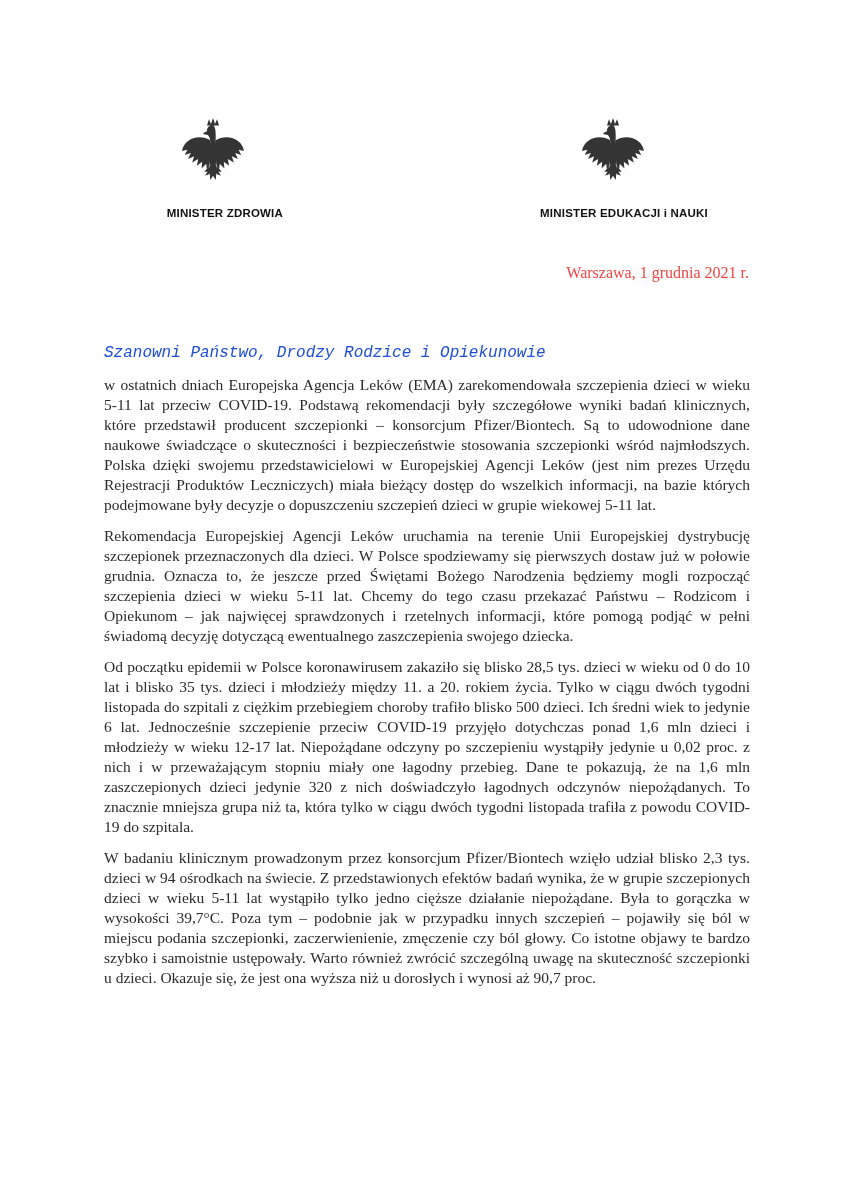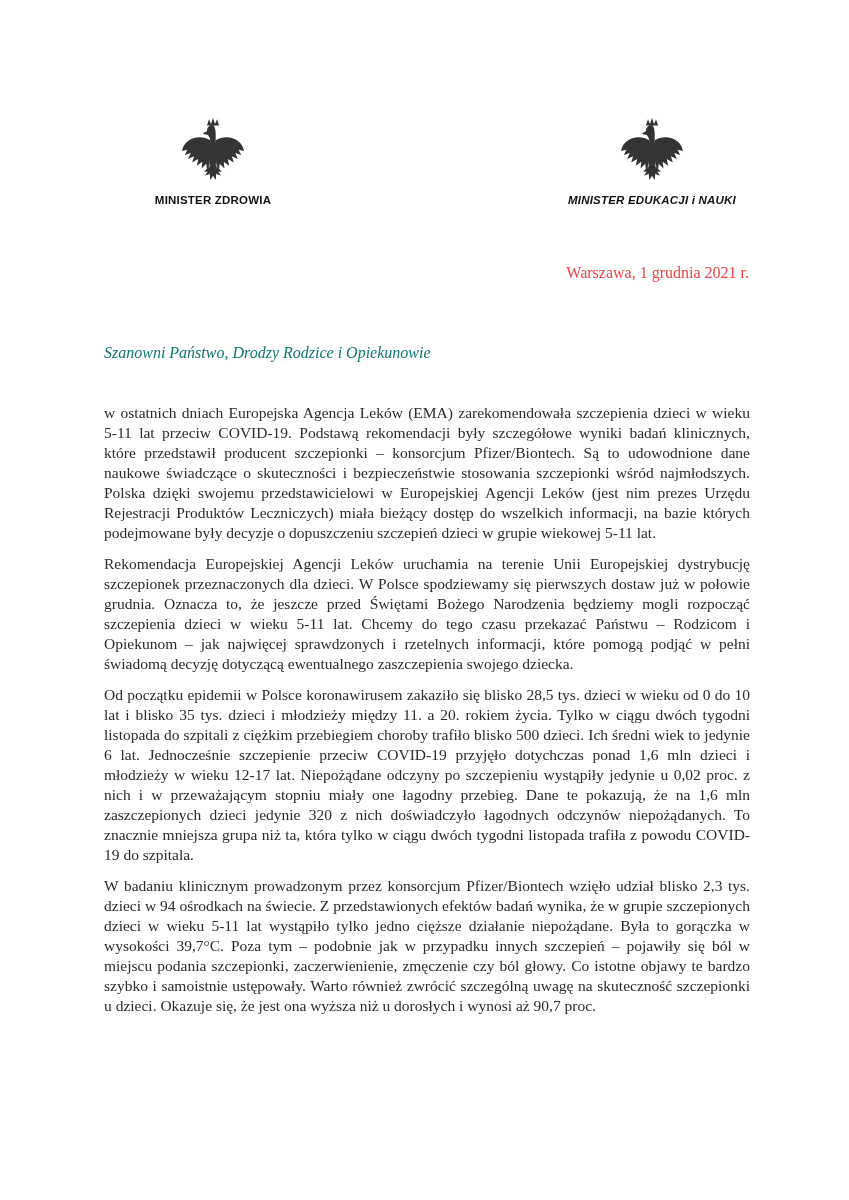--- a/index.html
+++ b/index.html
@@ -15,48 +15,51 @@
     font-family: "Liberation Serif", serif;
     color: #1f1f1f;
     overflow: hidden;
   }
   .header-col {
     position: absolute;
     top: 116px;
     text-align: center;
   }
   .header-left  { left: 143px; width: 140px; }
-  .header-right { left: 557px; width: 190px; font-style: italic; }
+  .header-right { left: 518px; width: 190px; }
   .emblem { display: inline-block; line-height: 0; }
   .minister-label {
+    margin-top: 13px;
     font-family: "Liberation Sans", sans-serif;
     font-weight: bold;
     font-size: 11.5px;
     letter-spacing: 0.2px;
     color: #111111;
     white-space: nowrap;
+    text-align: right;
   }
   .dateline {
     position: absolute;
     top: 264px;
     right: 100px;
     font-size: 16px;
     color: #ef4444;
   }
   .letter-body {
     position: absolute;
     left: 104px;
     top: 344px;
     width: 646px;
   }
   .salutation {
     font-style: italic;
     font-size: 16px;
-    margin: 0 0 41px 0;
-    color: #0f766e;
+    margin: 0 0 13px 0;
+    color: #1d4ed8;
+    font-family: Liberation Mono, monospace;
   }
   .para {
     margin: 0 0 11px 0;
     font-size: 15.5px;
     line-height: 20px;
     text-align: justify;
     color: #2a2a2a;
   }
   .eagle-svg path { fill: #343434; }
 </style>

